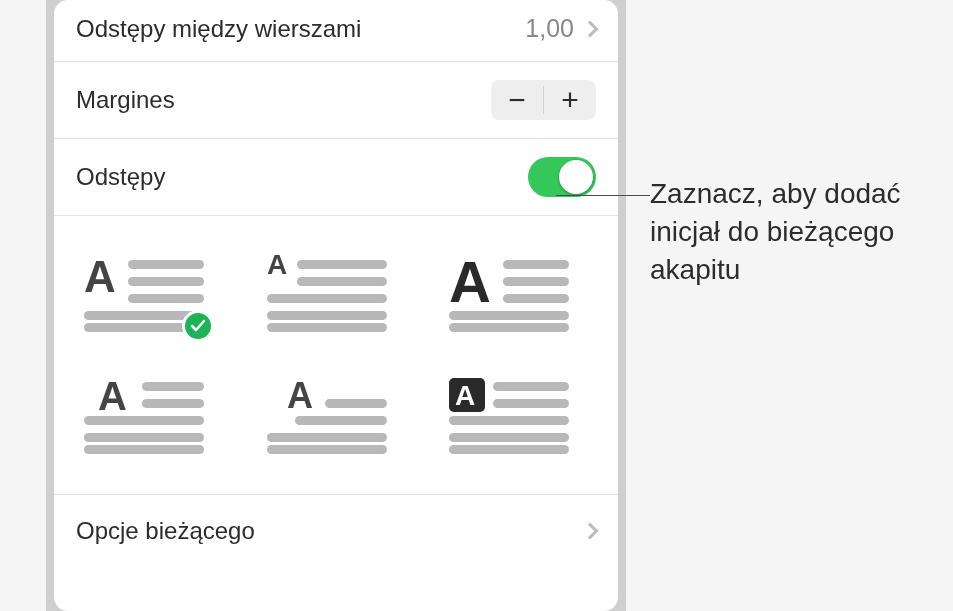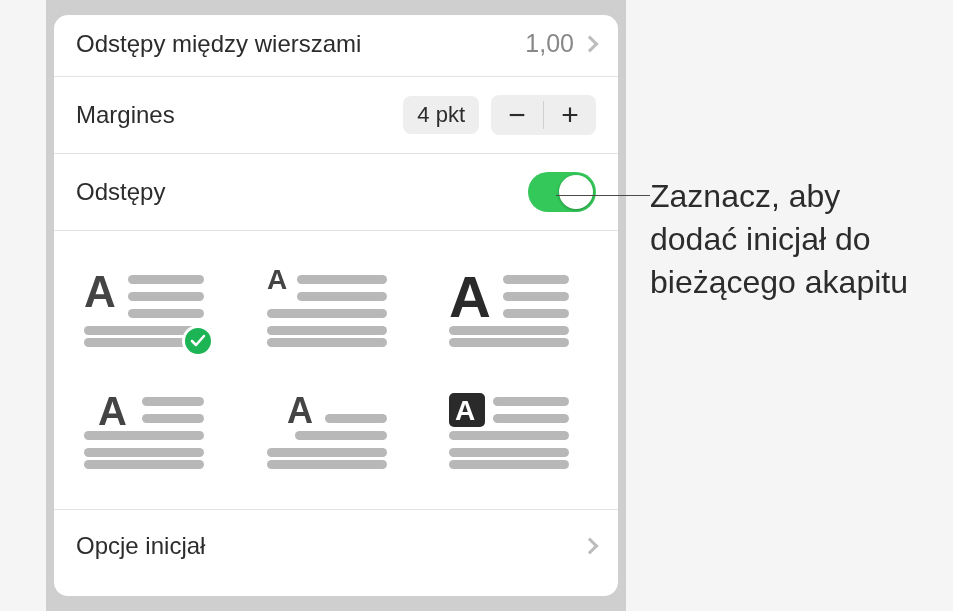--- a/index.html
+++ b/index.html
@@ -10,21 +10,21 @@
       height: 611px;
       position: relative;
     }
     .panel-wrap {
       position: absolute;
       left: 46px;
       top: 0;
       width: 580px;
       height: 611px;
       background: #cfcfcf;
-      padding: 15px 8px;
+      padding: 0 8px;
     }
     .panel {
       width: 564px;
       height: 100%;
       background: #ffffff;
       border-radius: 14px;
       overflow: hidden;
     }
     .row {
       display: flex;
@@ -119,21 +119,21 @@
       display: flex;
       align-items: center;
       justify-content: center;
     }
     .checkmark svg { width: 16px; height: 16px; }
     .callout {
       position: absolute;
       left: 650px;
       top: 175px;
       width: 280px;
-      font-size: 32px;
+      font-size: 28px;
       line-height: 1.35;
       color: #2c2c2c;
     }
     .callout-line {
       position: absolute;
       left: 556px;
       top: 195px;
       width: 94px;
       height: 1px;
       background: #4a4a4a;
@@ -147,21 +147,20 @@
   <div class="panel">
 
     <div class="row">
       <span class="label">Odstępy między wierszami</span>
       <span class="value-gray">1,00</span>
       <span class="chevron"></span>
     </div>
 
     <div class="row">
       <span class="label">Margines</span>
-      <span class="stepper-value">4 pkt</span>
       <div class="stepper">
         <div class="stepper-btn">−</div>
         <div class="stepper-divider"></div>
         <div class="stepper-btn">+</div>
       </div>
     </div>
 
     <div class="row">
       <span class="label">Odstępy</span>
       <div class="toggle">
@@ -238,21 +237,21 @@
           <rect x="44" y="25" width="76" height="9" rx="4.5" fill="#b8b8b8"></rect>
           <rect x="0" y="42" width="120" height="9" rx="4.5" fill="#b8b8b8"></rect>
           <rect x="0" y="59" width="120" height="9" rx="4.5" fill="#b8b8b8"></rect>
           <rect x="0" y="71" width="120" height="9" rx="4.5" fill="#b8b8b8"></rect>
         </svg>
       </div>
 
     </div>
 
     <div class="row last">
-      <span class="label">Opcje inicjał</span>
+      <span class="label">Opcje bieżącego</span>
       <span class="chevron"></span>
     </div>
 
   </div>
 </div>
 
 <div class="callout-line"></div>
 <div class="callout">Zaznacz, aby dodać inicjał do bieżącego akapitu</div>
 
 </body></html>

